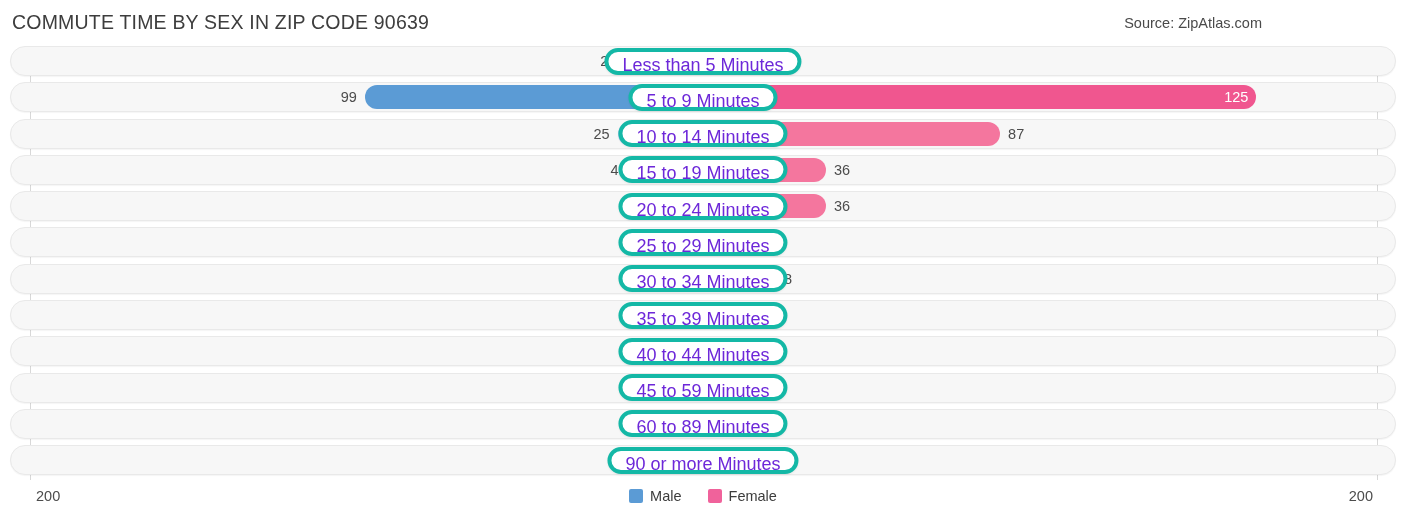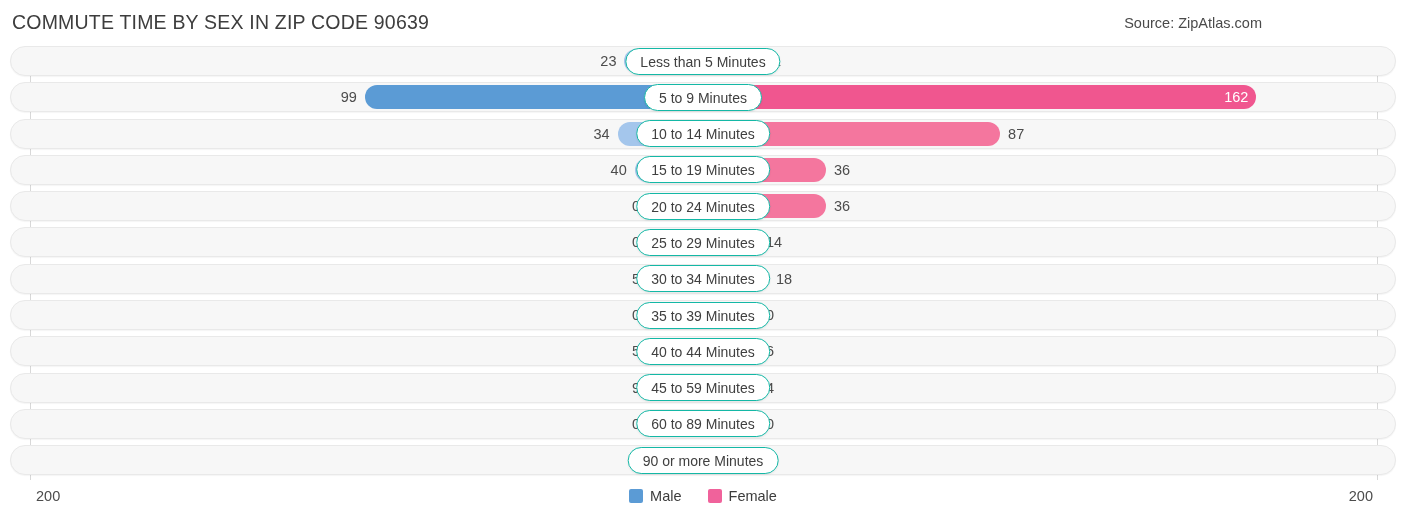--- a/index.html
+++ b/index.html
@@ -76,24 +76,24 @@
   .val.female{text-align:left;}
   .val.inside{color:#ffffff;}
 
   
   .pill{
     position:absolute;top:1.5px;left:50%;
     transform:translateX(-50%);
     height:27px;line-height:26px;
     padding:0 14px;
     background:#ffffff;
-    border:1px solid #14b8a6;
+    border:4px solid #14b8a6;
     border-radius:14px;
-    font-size:14px;
-    color:#404040;
+    font-size:18px;
+    color:#6d28d9;
     white-space:nowrap;
     box-sizing:border-box;
     box-shadow:0 1px 2px rgba(0,0,0,.07);
   }
 
   
   .footer{position:absolute;left:0;top:482px;width:1406px;height:41px;}
   .axis-min{
     position:absolute;left:36px;top:6px;
     font-size:14.5px;color:#4c4c4c;
@@ -134,30 +134,30 @@
             <div class="val female" style="left: calc(50% + 63px);">11</div>
             <div class="pill">Less than 5 Minutes</div>
           </div>
         </div>
         <div class="row">
           <div class="track"></div>
           <div class="center">
             <div class="bar male" style="width: 338.085px; background: rgb(91, 155, 213);"></div>
             <div class="bar female" style="width: 553.23px; background: rgb(240, 86, 143);"></div>
             <div class="val male" style="right: calc(50% + 346.085px);">99</div>
-            <div class="val female inside" style="left: calc(50% + 521.23px);">162</div>
+            <div class="val female inside" style="left: calc(50% + 521.23px);">125</div>
             <div class="pill">5 to 9 Minutes</div>
           </div>
         </div>
         <div class="row">
           <div class="track"></div>
           <div class="center">
             <div class="bar male" style="width: 85.375px; background: rgb(164, 198, 236);"></div>
             <div class="bar female" style="width: 297.105px; background: rgb(244, 118, 158);"></div>
-            <div class="val male" style="right: calc(50% + 93.375px);">34</div>
+            <div class="val male" style="right: calc(50% + 93.375px);">25</div>
             <div class="val female" style="left: calc(50% + 305.105px);">87</div>
             <div class="pill">10 to 14 Minutes</div>
           </div>
         </div>
         <div class="row">
           <div class="track"></div>
           <div class="center">
             <div class="bar male" style="width: 68.3px; background: rgb(164, 198, 236);"></div>
             <div class="bar female" style="width: 122.94px; background: rgb(244, 118, 158);"></div>
             <div class="val male" style="right: calc(50% + 76.3px);">40</div>

